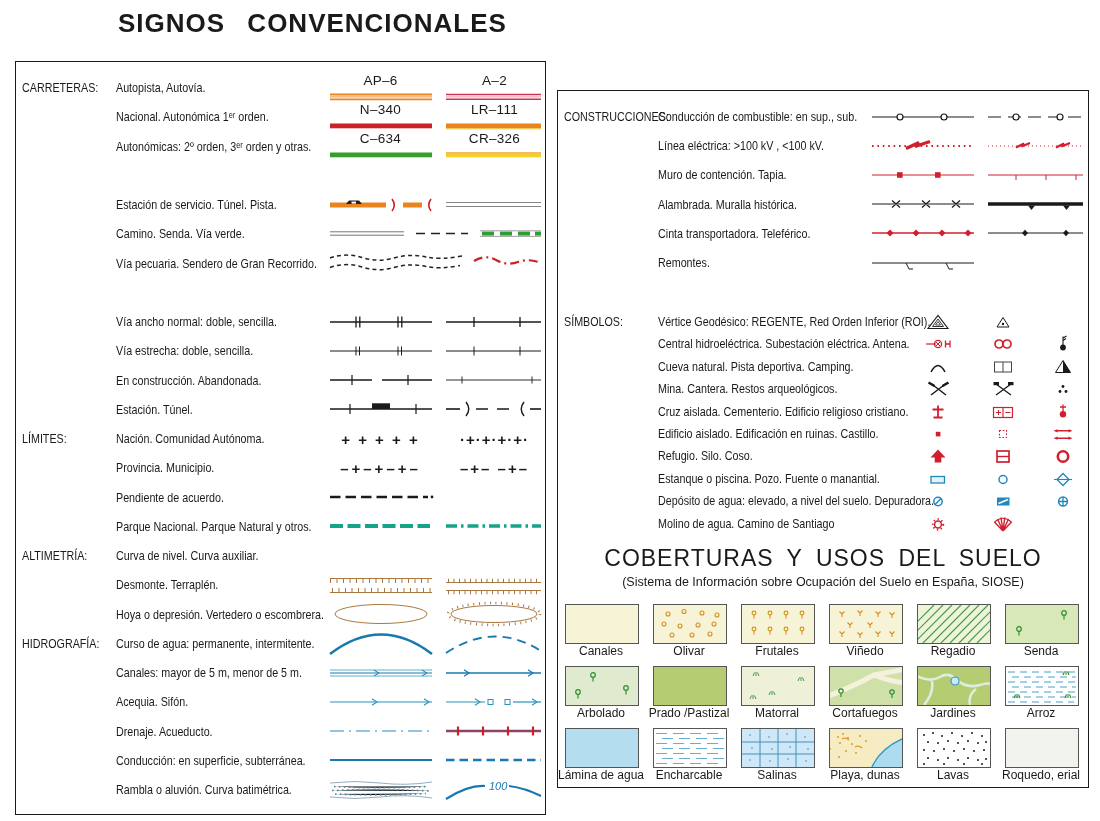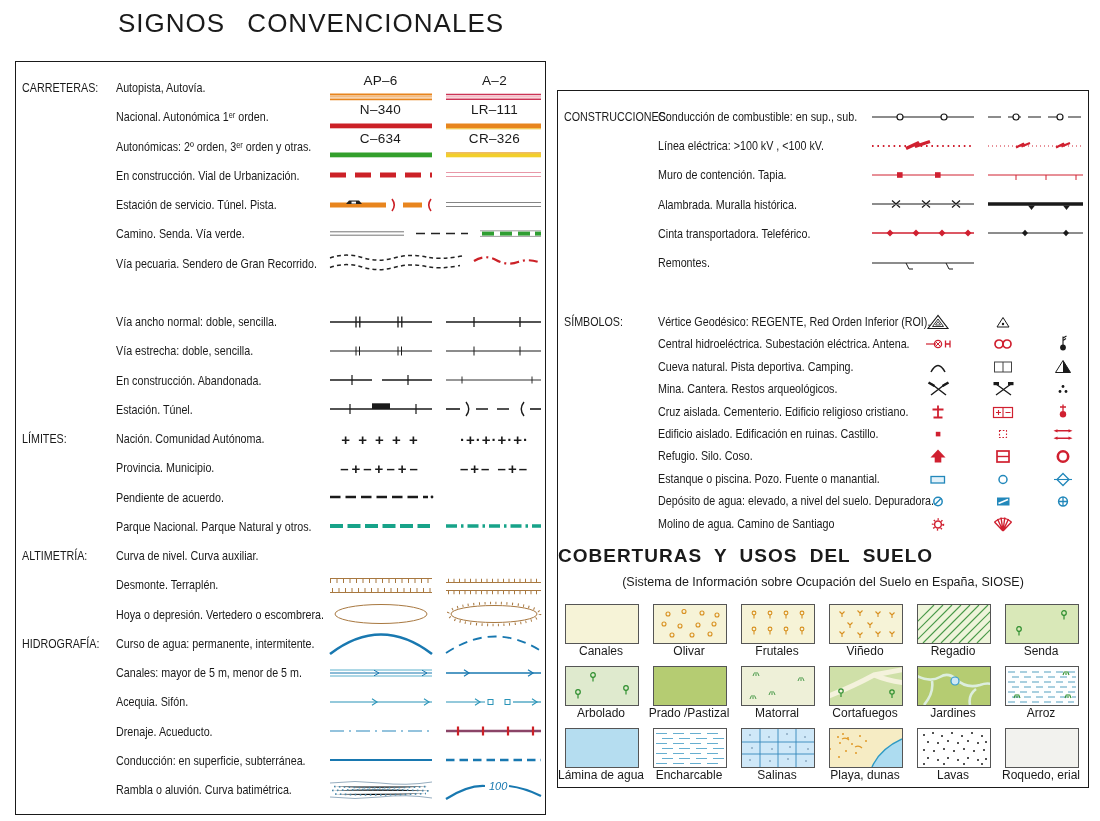--- a/index.html
+++ b/index.html
@@ -1,31 +1,31 @@
 <!DOCTYPE html>
 <html><head>
 <meta charset="utf-8">
 <style>
   html,body{margin:0;padding:0;background:#fff;font-family:"Liberation Sans",sans-serif;color:#1a1a1a;}
   #wrap{position:relative;width:1100px;height:821px;background:#fff;overflow:hidden;}
-  .main-title{position:absolute;left:118px;top:8px;font-size:26px;font-weight:400;letter-spacing:1px;word-spacing:14px;white-space:nowrap;}
+  .main-title{position:absolute;left:118px;top:8px;font-size:26px;font-weight:700;letter-spacing:1px;word-spacing:14px;white-space:nowrap;}
   .panel{position:absolute;border:1.5px solid #1a1a1a;background:#fff;}
   #lp{left:15px;top:61px;width:529px;height:752px;}
   #rp{left:557px;top:50px;width:530px;height:696px;margin-top:40px;}
   .row{position:absolute;left:0;width:100%;height:29px;}
   .srow{height:22px;}
   .cat{position:absolute;left:6px;top:50%;transform:translateY(-50%) scaleX(.88);transform-origin:0 50%;font-size:12.2px;white-space:nowrap;}
   .desc{position:absolute;left:100px;top:50%;transform:translateY(-50%) scaleX(.88);transform-origin:0 50%;font-size:12.2px;white-space:nowrap;}
   .sym{position:absolute;left:312px;top:0;width:215px;height:100%;}
   .sym svg{position:absolute;left:0;top:0;display:block;}
   .rl{position:absolute;top:-1px;left:0;width:105px;font-size:13.5px;letter-spacing:.3px;text-align:center;}
   .rl2{left:118px;width:97px;}
   .ls{position:absolute;top:50%;transform:translateY(-50%);left:0;width:105px;font-size:15px;font-weight:700;text-align:center;letter-spacing:2px;white-space:nowrap;}
   .ls2{left:118px;width:97px;letter-spacing:1px;}
-  .cob-title{position:absolute;left:0;width:100%;font-weight:700;font-size:19px;letter-spacing:1px;word-spacing:6px;top:454px;}
+  .cob-title{position:absolute;left:0;width:100%;text-align:center;font-weight:400;font-size:23px;letter-spacing:1px;word-spacing:6px;top:454px;}
   .cob-sub{position:absolute;left:0;width:100%;text-align:center;font-size:12.5px;top:484px;}
   .cell{position:absolute;width:72px;height:38px;border:1px solid #555;background:#fff;}
   .cell svg{display:block;}
   .clabel{position:absolute;width:92px;font-size:12px;text-align:center;white-space:nowrap;}
 </style>
 </head>
 <body>
 
 <div id="wrap">
   <div class="main-title">SIGNOS CONVENCIONALES</div>
@@ -66,29 +66,20 @@
         <span class="rl">C–634</span>
         <span class="rl rl2">CR–326</span>
         <svg width="215" height="28" viewBox="0 0 215 28">
           <rect x="2" y="20.5" width="102" height="4.8" fill="#33a02c"></rect>
           <rect x="118" y="21.3" width="95" height="4" fill="#f2cf2a"></rect>
           <rect x="118" y="20.3" width="95" height="1.1" fill="#e8a020"></rect>
         </svg>
       </div>
     </div>
 
-    <div class="row" style="top:99.25px">
-      <span class="desc">En construcción. Vial de Urbanización.</span>
-      <div class="sym">
-        <svg width="215" height="28" viewBox="0 0 215 28">
-          <path stroke="#cc2127" stroke-width="5" stroke-dasharray="16 9" d="M2,14 H104"></path>
-          <path stroke="#e898a8" stroke-width="1" d="M118,11.5 H213 M118,15.5 H213"></path>
-        </svg>
-      </div>
-    </div>
 
     <div class="row" style="top:128.5px">
       <span class="desc">Estación de servicio. Túnel. Pista.</span>
       <div class="sym">
         <svg width="215" height="28" viewBox="0 0 215 28">
           <path stroke="#e8851e" stroke-width="5" d="M2,14 H58"></path>
           <polygon points="21,9.5 31,9.5 34,13 18,13" fill="#222"></polygon>
           <rect x="23.5" y="10.6" width="4.5" height="2" fill="#fff"></rect>
           <path stroke="#cc2127" stroke-width="1.6" fill="none" d="M64,8 Q68.5,14 64,20"></path>
           <path stroke="#e8851e" stroke-width="5" d="M75,14 H94"></path>

